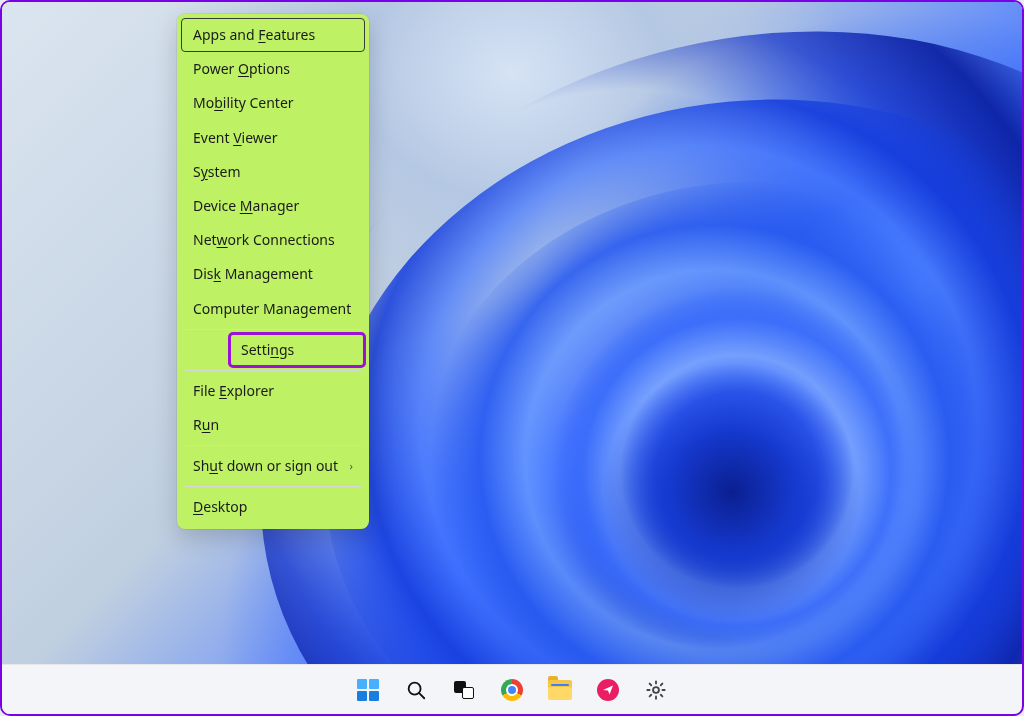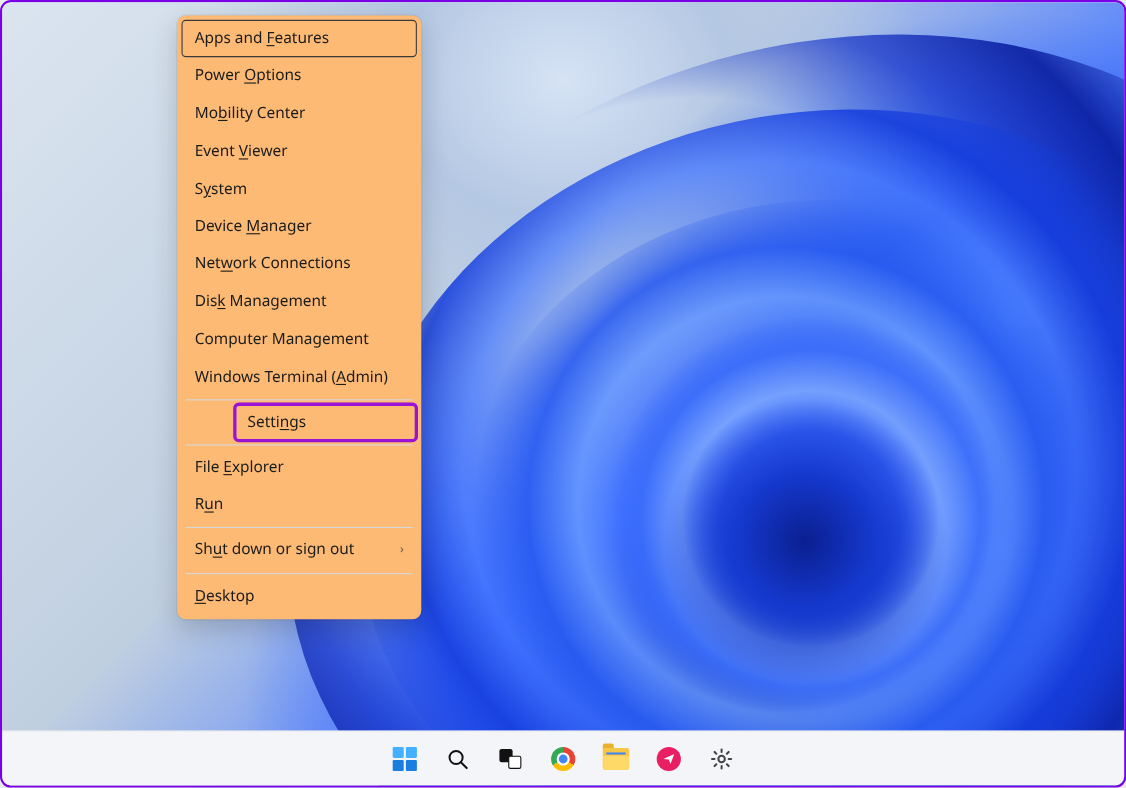--- a/index.html
+++ b/index.html
@@ -40,24 +40,24 @@
   }
   .swirl.d { width: 450px; height: 420px; left: 510px; top: 260px;
     background: radial-gradient(circle at 50% 50%, rgba(255,255,255,0) 26%, rgba(150,190,255,.65) 38%, rgba(60,110,250,.9) 50%, rgba(255,255,255,0) 60%);
   }
   .swirl.e { width: 280px; height: 280px; left: 590px; top: 350px;
     background: radial-gradient(circle at 50% 50%, #0a1f90 0%, #1538cc 30%, rgba(30,70,220,0) 65%);
   }
 
   .context-menu {
     position: absolute;
-    left: 159px;
+    left: 175px;
     top: 12px;
-    width: 222px;
-    background: #fdba74;
+    width: 192px;
+    background: #bef264;
     border-radius: 8px;
     box-shadow: 0 8px 24px rgba(0,0,0,.18), 0 0 0 1px rgba(0,0,0,.05);
     padding: 4px 4px;
     font-size: 14px;
     color: #1b1b1b;
   }
   .menu-item {
     padding: 8px 12px;
     border-radius: 4px;
     display: flex;
@@ -165,23 +165,20 @@
       <span>Device <span class="ul">M</span>anager</span>
     </div>
     <div class="menu-item">
       <span>Net<span class="ul">w</span>ork Connections</span>
     </div>
     <div class="menu-item">
       <span>Dis<span class="ul">k</span> Management</span>
     </div>
     <div class="menu-item">
       <span>Computer Mana<span class="ul">g</span>ement</span>
-    </div>
-    <div class="menu-item">
-      <span>Windows Terminal (<span class="ul">A</span>dmin)</span>
     </div>
     <div class="menu-sep"></div>
     <div class="menu-item highlight-box">
       <span>Setti<span class="ul">n</span>gs</span>
     </div>
     <div class="menu-sep"></div>
     <div class="menu-item">
       <span>File <span class="ul">E</span>xplorer</span>
     </div>
     <div class="menu-item">

